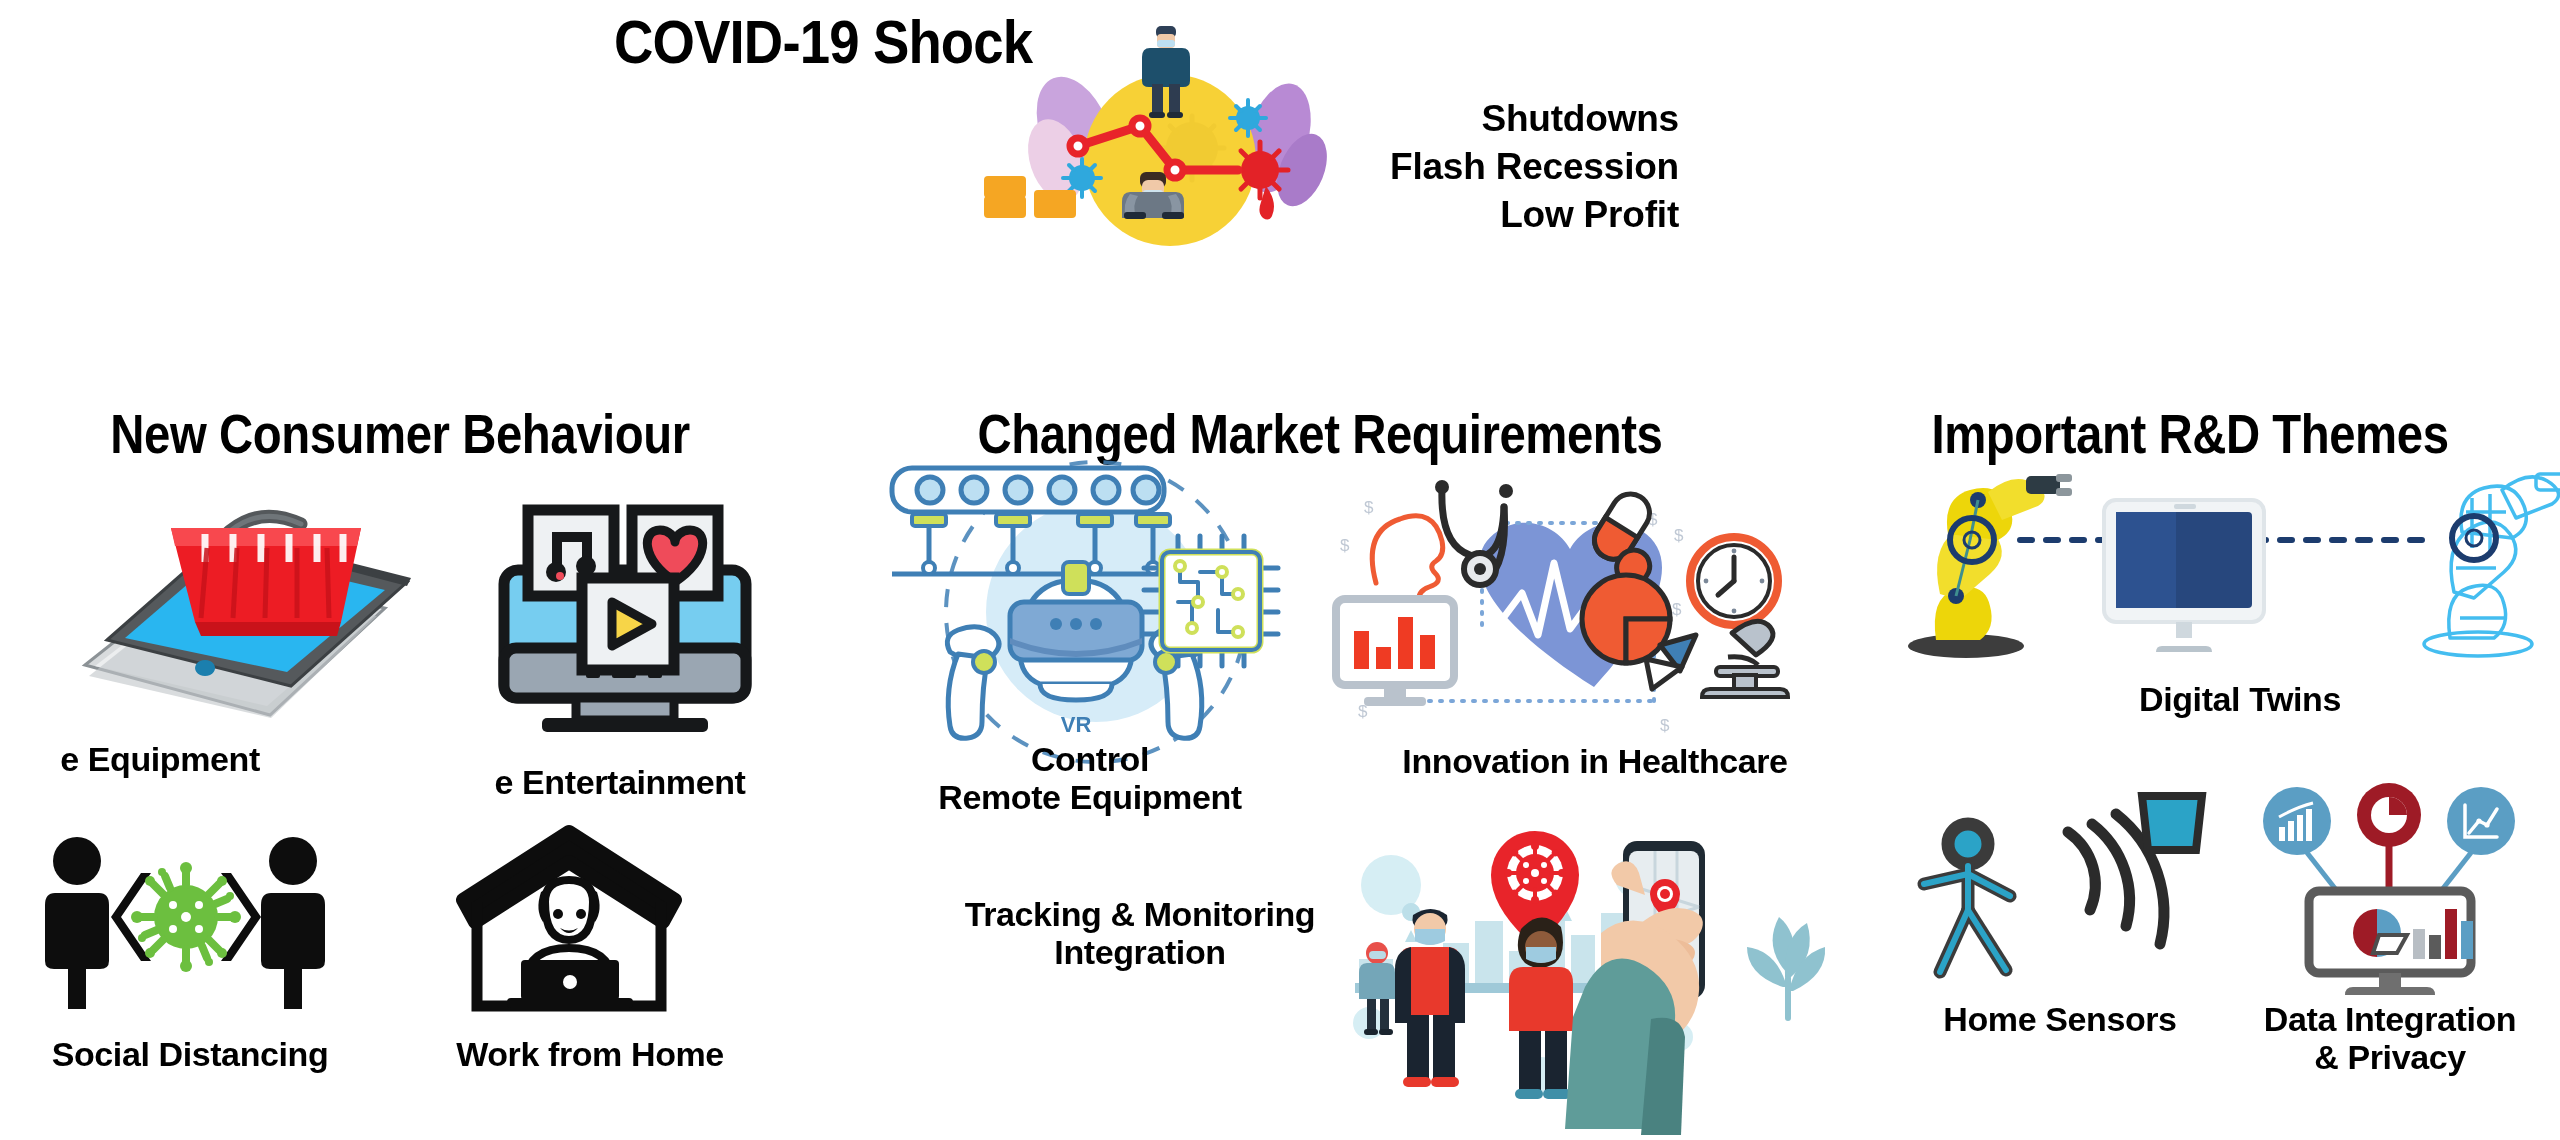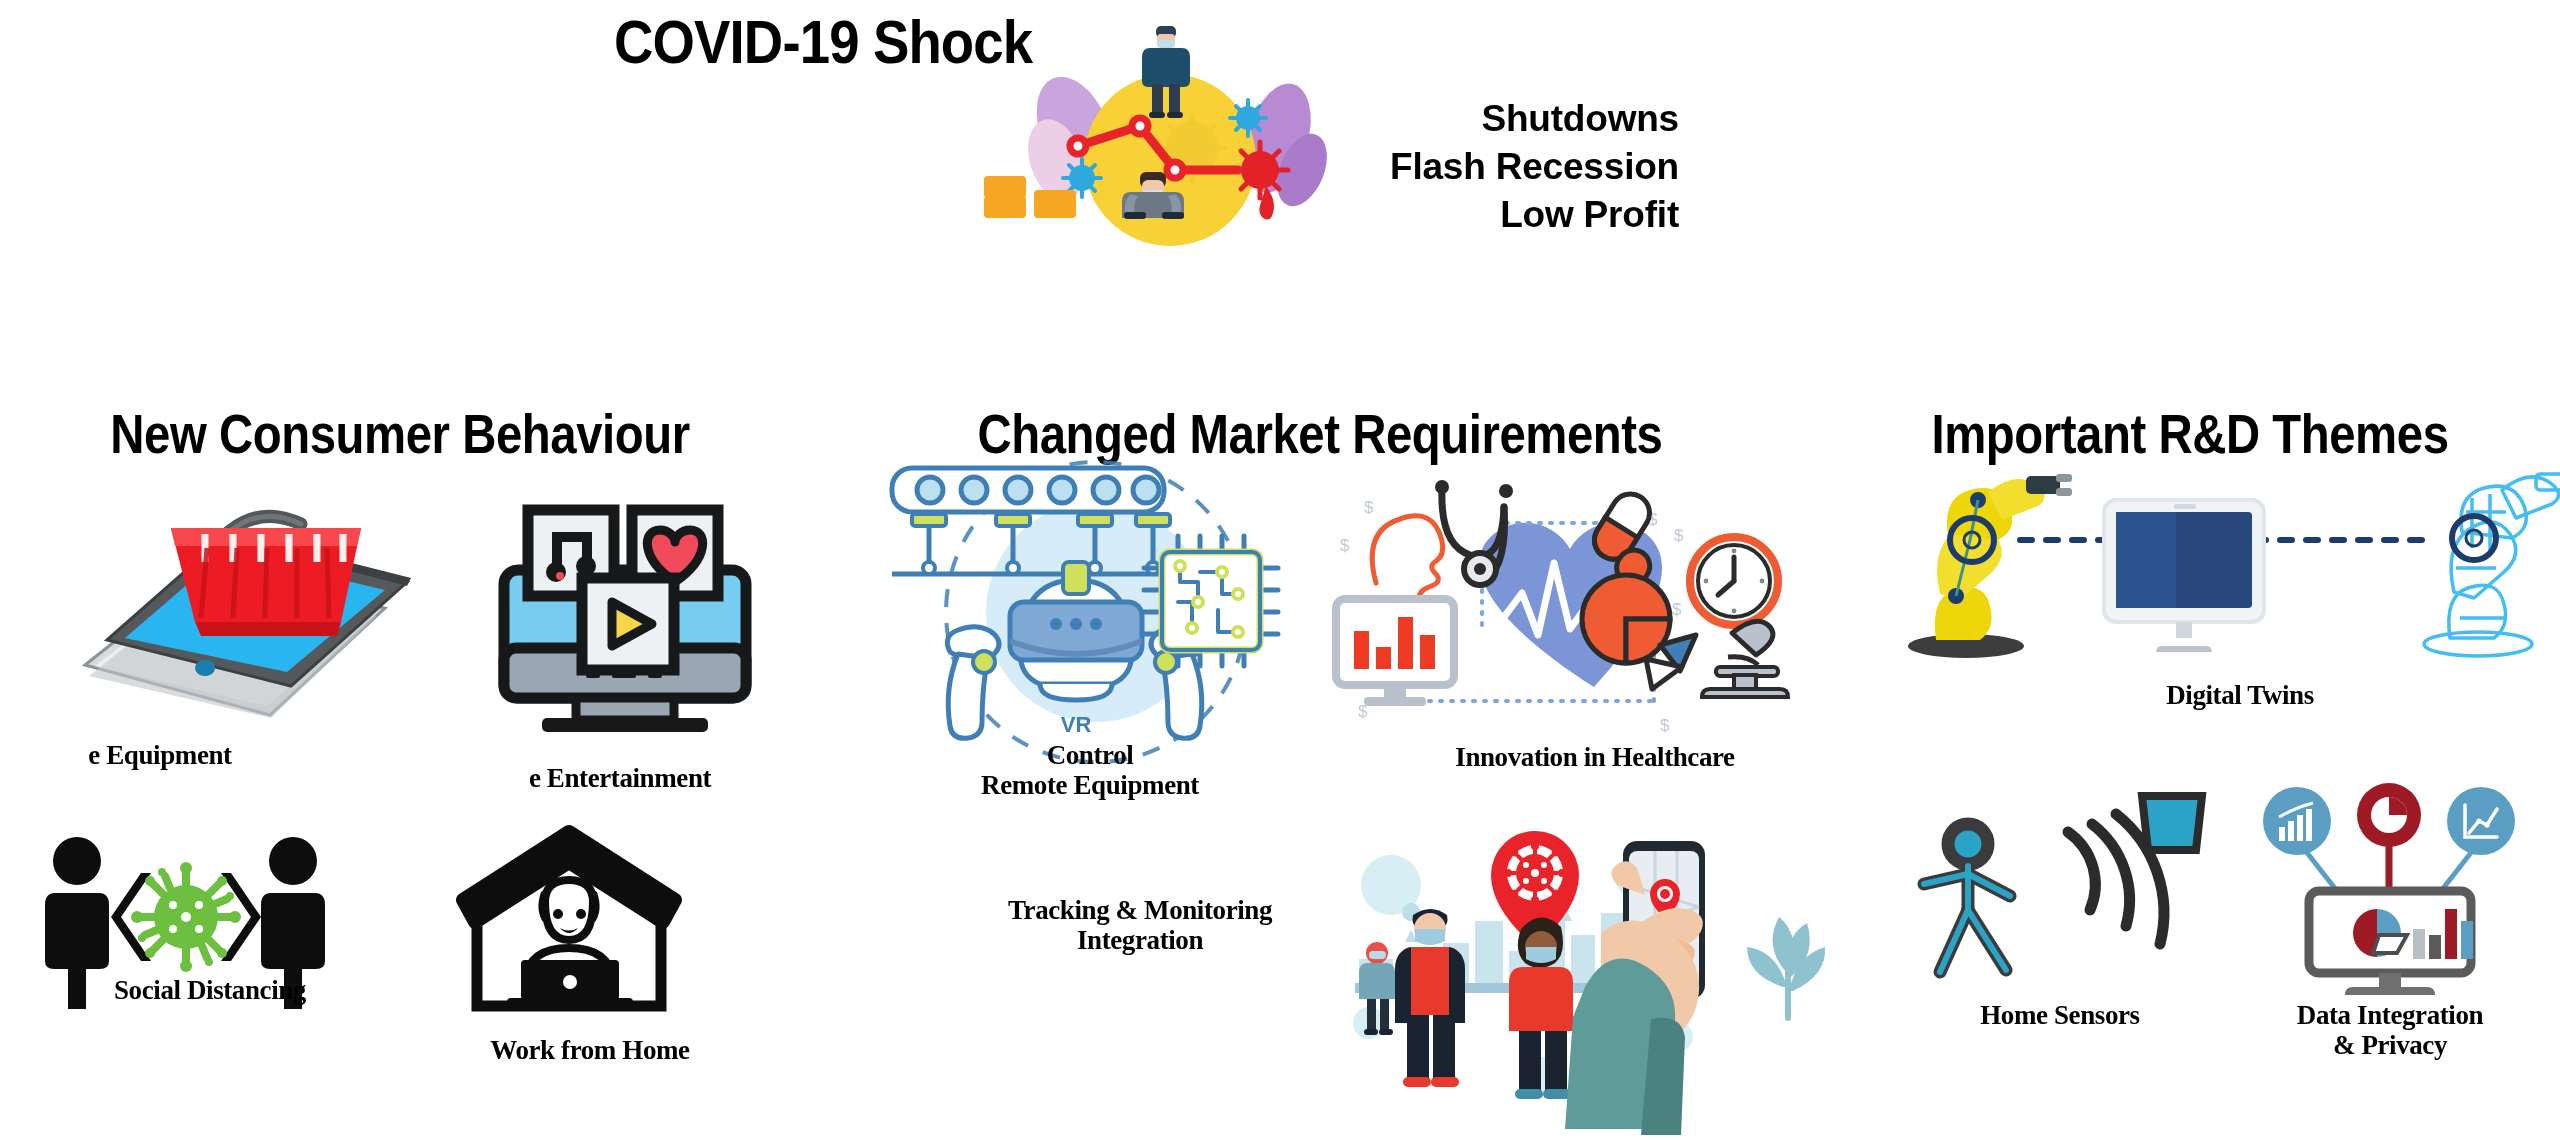--- a/index.html
+++ b/index.html
@@ -41,26 +41,25 @@
   }
   .bullet-line {
     font-weight: bold;
     font-size: 37px;
     letter-spacing: -0.2px;
     white-space: nowrap;
     line-height: 1.3;
   }
   .cap {
     font-weight: bold;
-    font-size: 27px;
+    font-size: 34px;
     letter-spacing: -0.4px;
     line-height: 1.12;
     text-align: center;
     white-space: nowrap;
-    font-family: Liberation Serif, serif;
   }
 
   
   .ibox { position: absolute; }
   svg { display: block; overflow: visible; }
 </style>
 </head>
 <body>
 
 <div class="abs main-title" style="left:614px; top:6px;">COVID-19 Shock</div>
@@ -314,21 +313,21 @@
         <circle cx="161" cy="82" r="5"></circle>
         <circle cx="148" cy="70" r="4"></circle>
           <circle cx="174" cy="70" r="4"></circle>
         <circle cx="148" cy="94" r="4"></circle>
           <circle cx="174" cy="94" r="4"></circle>
       </g>
     </g>
   </svg>
 </div>
 
-<div class="abs cap" style="left:0px; top:975px; width:380px;margin-left:20px;">Social Distancing</div>
+<div class="abs cap" style="left:0px; top:1035px; width:380px;">Social Distancing</div>
 
 <div class="abs ibox" style="left:455px; top:830px; width:230px; height:190px;">
   <svg width="230" height="190" viewBox="0 0 230 190">
 
     <path d="M8 70 L114 2 L220 70 L208 92 L114 32 L20 92 Z" fill="#0d0d0d" stroke="#0d0d0d" stroke-width="14" stroke-linejoin="round"></path>
 
     <path d="M22 72 V176 H206 V72" fill="none" stroke="#0d0d0d" stroke-width="11"></path>
 
     <g fill="#ffffff" stroke="#0d0d0d" stroke-width="8">
       <path d="M86 62 q28 -16 56 0 q6 18 -2 30 q-3 -14 -26 -14 q-23 0 -26 14 q-8 -12 -2 -30 Z" fill="#0d0d0d" stroke="none"></path>

